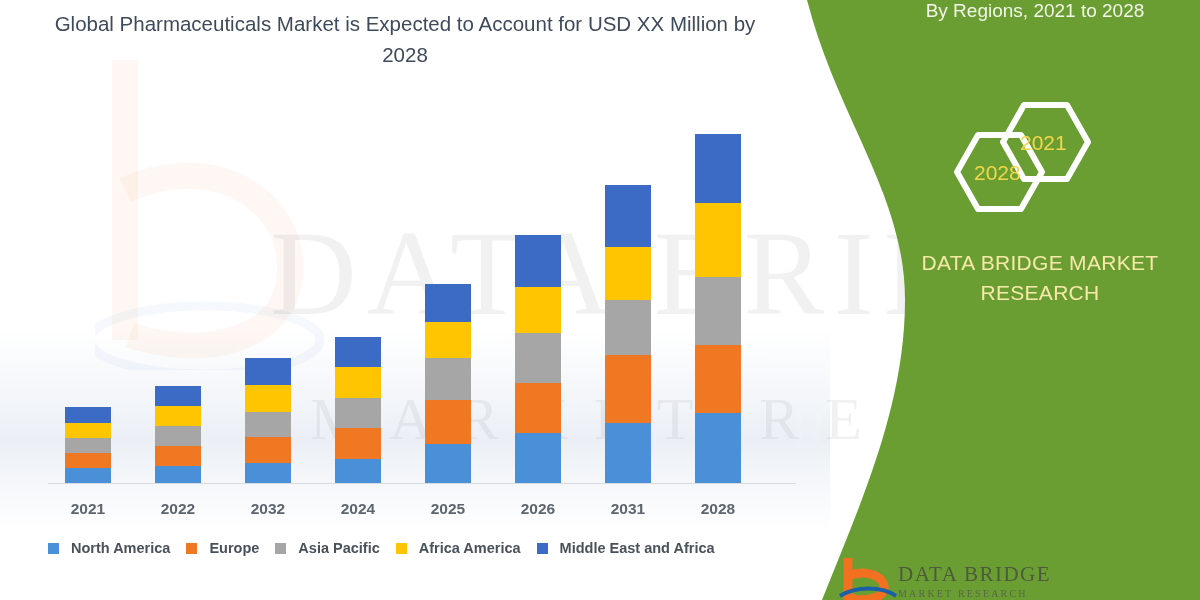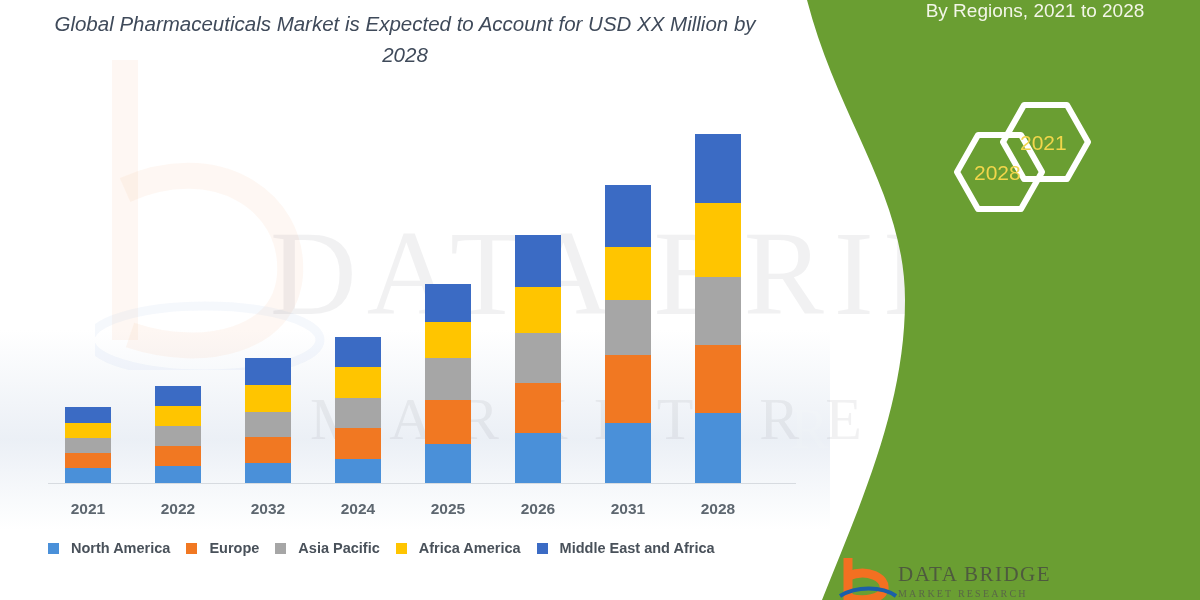--- a/index.html
+++ b/index.html
@@ -60,21 +60,20 @@
   .title {
     position: absolute;
     left: 40px; top: 8px;
     width: 730px;
     text-align: center;
     font-size: 20.5px;
     line-height: 31px;
     color: #3f4a5a;
     font-family: "Liberation Sans", sans-serif;
     font-weight: 400;
-    font-style: italic;
   }
 
   
   .chart-area {
     position: absolute;
     left: 0; top: 0;
     width: 830px; height: 600px;
   }
   .axis-line {
     position: absolute;
@@ -327,20 +326,24 @@
 
     <div class="hexwrap">
       <svg viewBox="0 0 210 125" width="210" height="125">
         <polygon points="104,10 147,10 168,47 147,84 104,84 83,47" fill="none" stroke="#ffffff" stroke-width="6" stroke-linejoin="round"></polygon>
         <polygon points="58,40 101,40 122,77 101,114 58,114 37,77" fill="none" stroke="#ffffff" stroke-width="6" stroke-linejoin="round"></polygon>
       </svg>
       <span class="hex-label" style="left:100px; top:36px;">2021</span>
       <span class="hex-label" style="left:54px; top:66px;">2028</span>
     </div>
 
+    <div class="brand">
+      <span>DATA BRIDGE MARKET</span><br>
+      <span>RESEARCH</span>
+    </div>
   </div>
 
   <div class="footer-logo">
     <svg viewBox="0 0 60 46" width="60" height="46">
       <path d="M10 2 L10 44" stroke="#f37021" stroke-width="9" fill="none"></path>
       <path d="M10 20 C 30 12, 48 22, 46 33 C 44 43, 26 46, 12 42" stroke="#f37021" stroke-width="9" fill="none"></path>
       <path d="M2 40 C 18 30, 44 30, 58 40" stroke="#1b5fa8" stroke-width="4" fill="none"></path>
     </svg>
     <div class="footer-logo-text">DATA BRIDGE</div>
     <div class="footer-logo-sub">MARKET RESEARCH</div>

